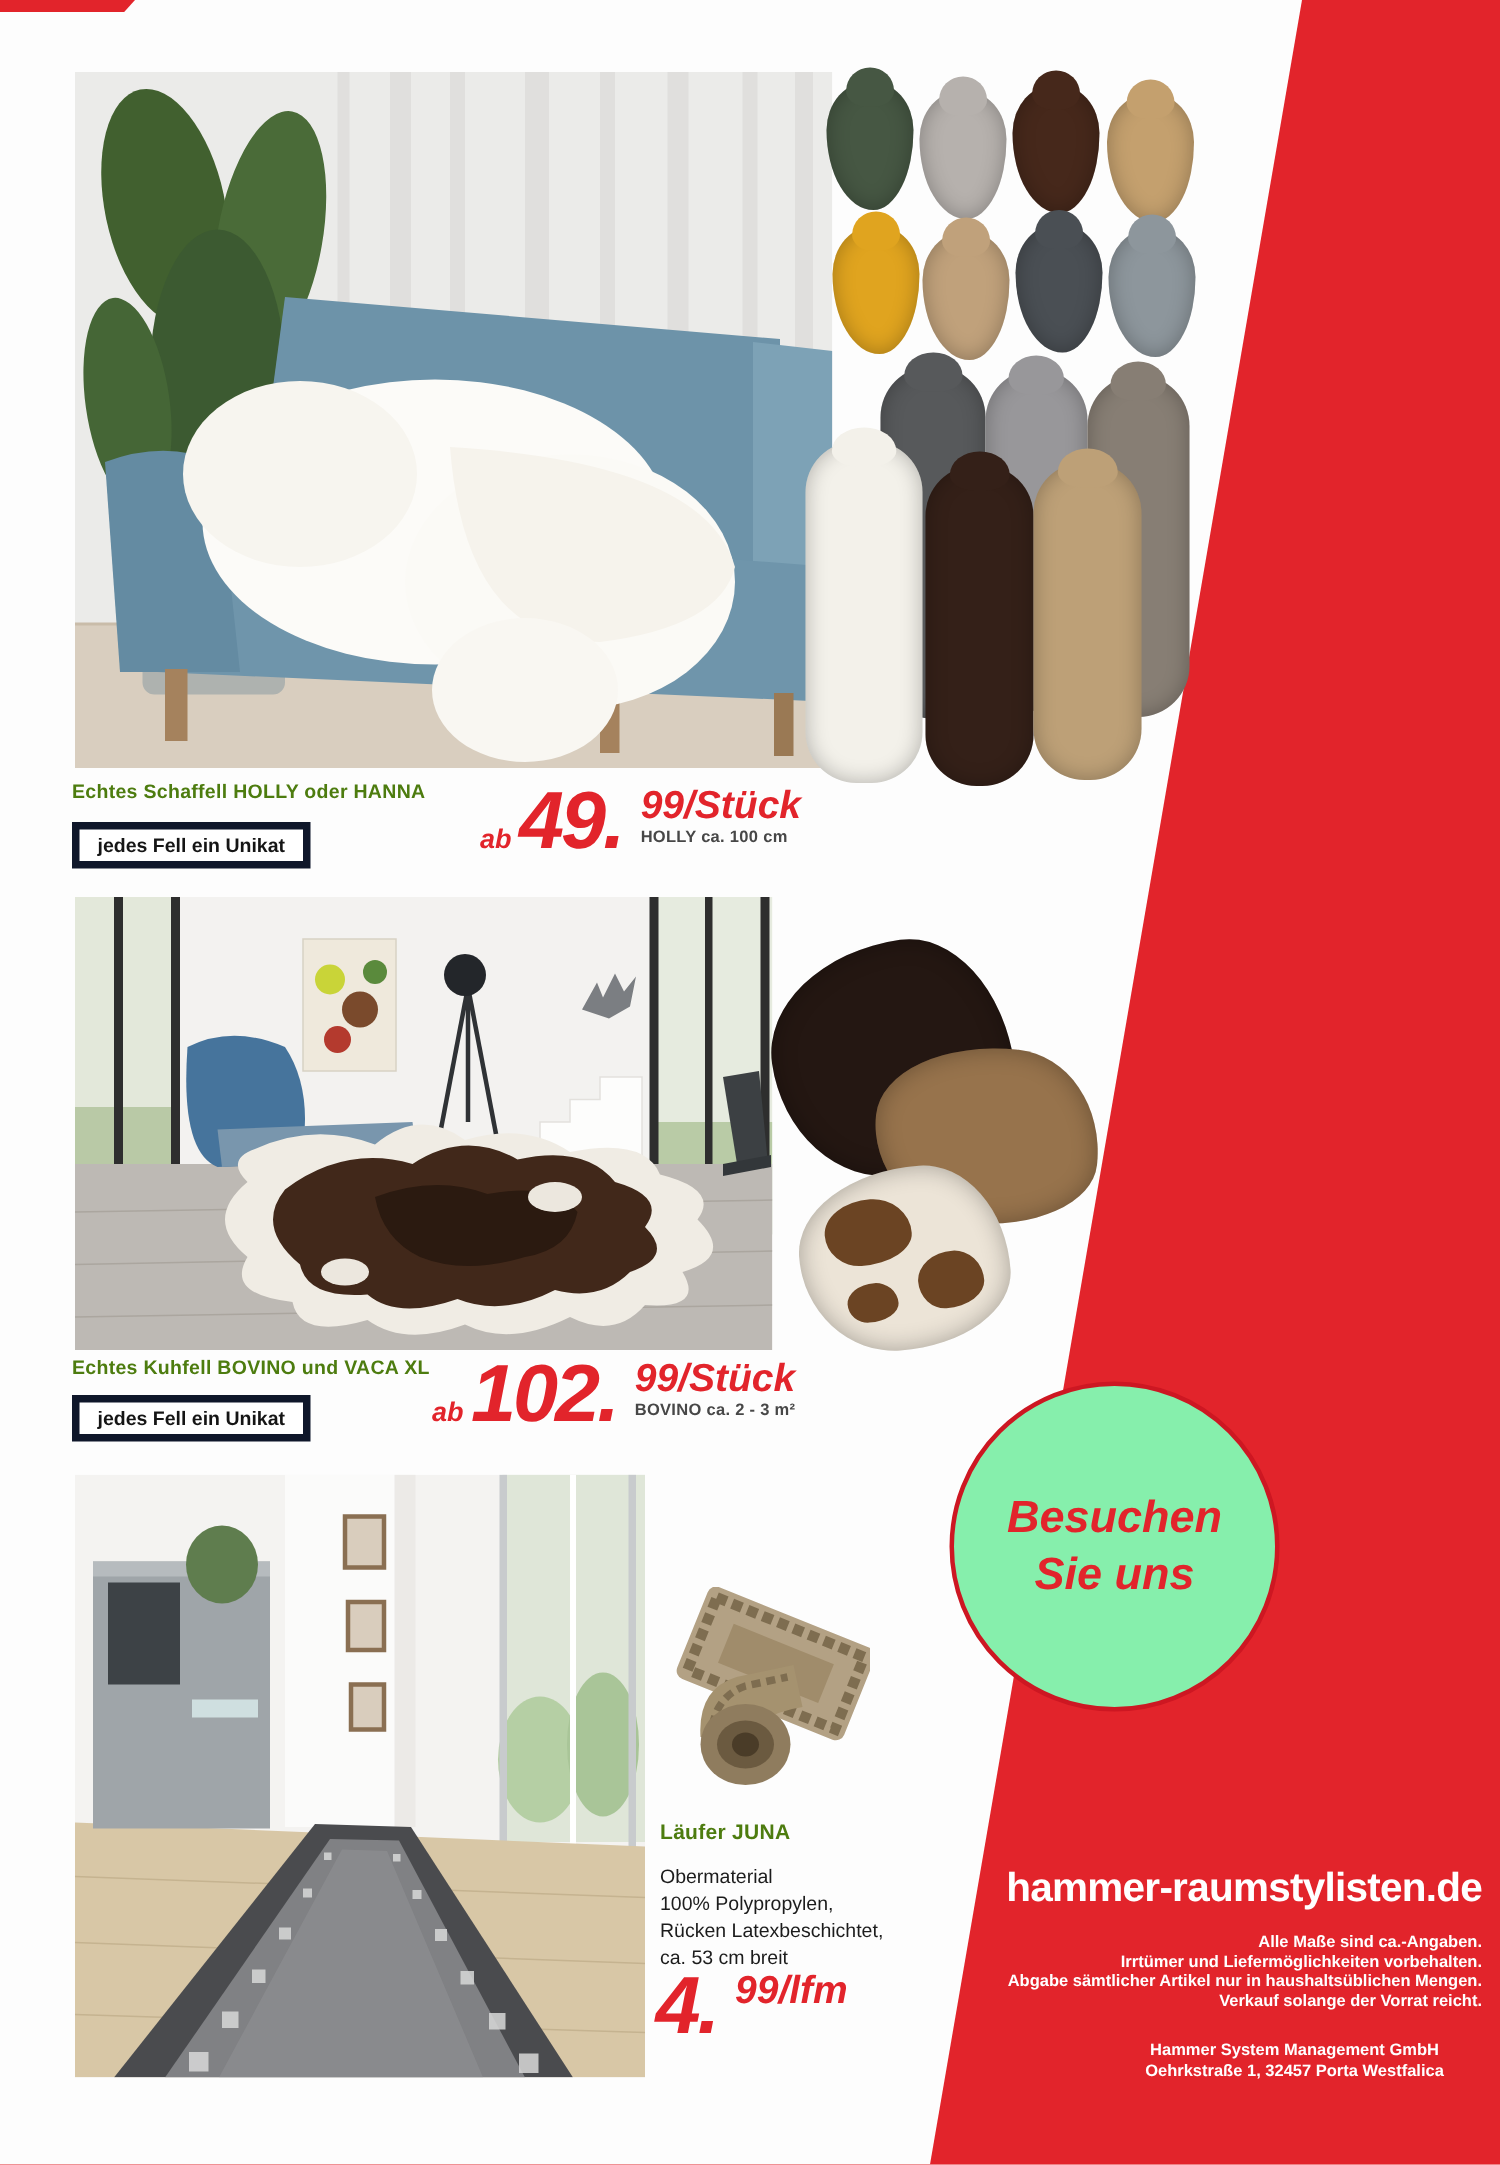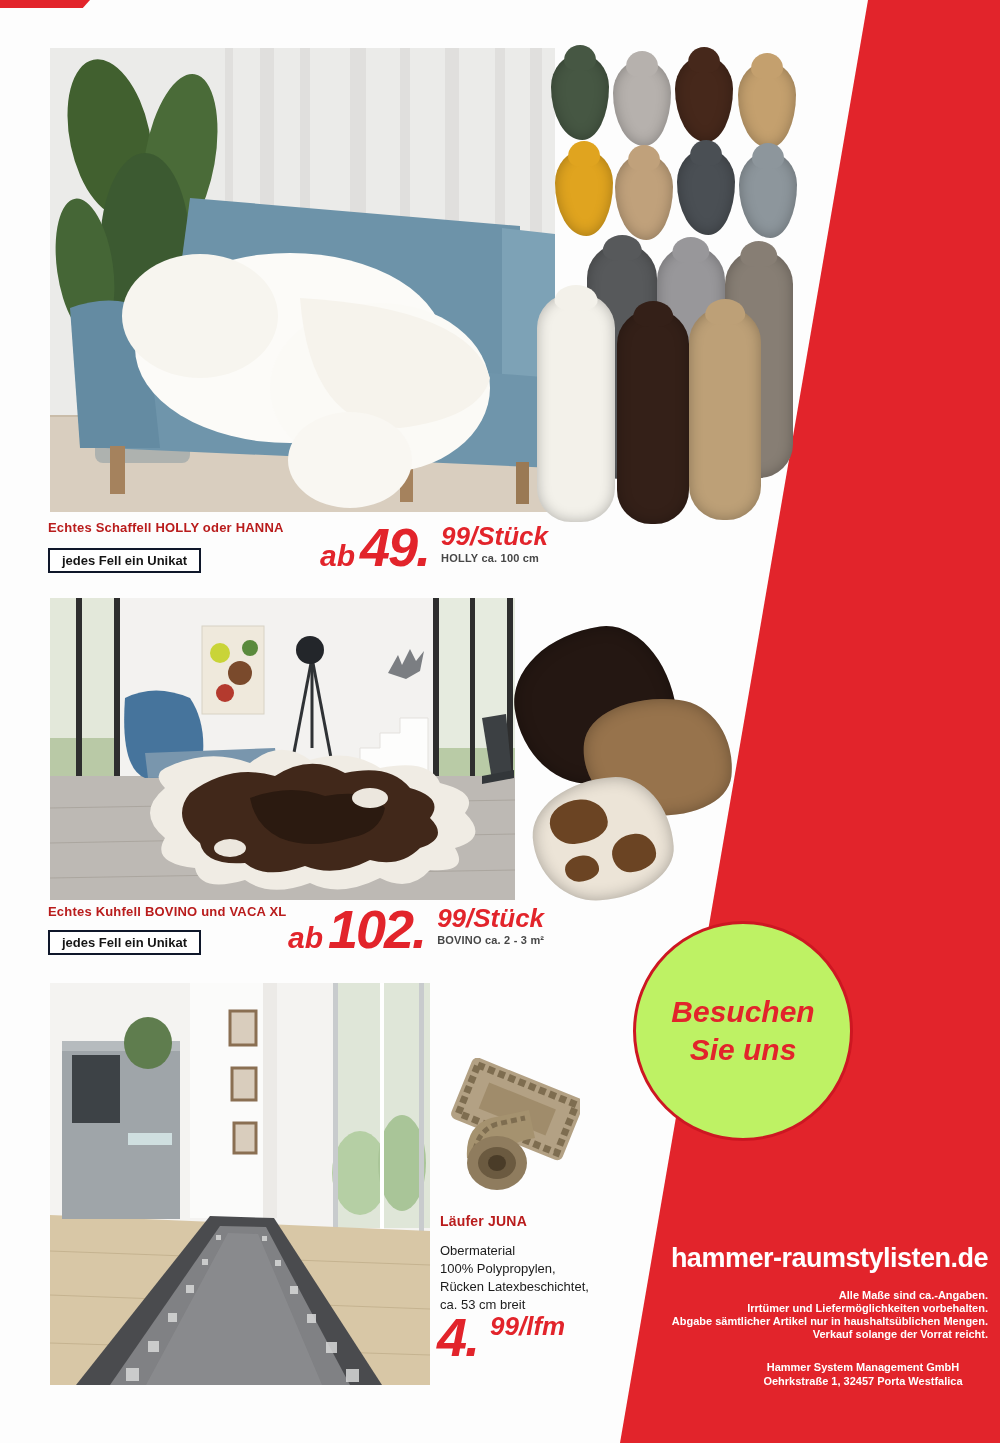--- a/index.html
+++ b/index.html
@@ -6,31 +6,31 @@
   body{width:1000px;height:1443px;position:relative;background:#fdfdfd;overflow:hidden;
        font-family:"Liberation Sans",sans-serif;--red:#e2242b;}
   .abs{position:absolute;}
   
   .red-shape{left:0;top:0;width:1000px;height:1443px;background:var(--red);
              clip-path:polygon(868px 0,1000px 0,1000px 1443px,620px 1443px);}
   .red-sliver{left:0;top:0;width:90px;height:8px;background:var(--red);
               clip-path:polygon(0 0,100% 0,92% 100%,0 100%);}
   
   .circle{left:633px;top:921px;width:214px;height:214px;border-radius:50%;
-          background:#bef264;border:3px solid #cd1722;display:flex;flex-direction:column;
+          background:#86efac;border:3px solid #cd1722;display:flex;flex-direction:column;
           align-items:center;justify-content:center;z-index:5;}
   .circle .ln{color:var(--red);font-weight:bold;font-style:italic;font-size:30px;line-height:38px;}
   
   .photo{overflow:hidden;}
   
-  .title{font-size:13px;font-weight:bold;color:#b91c1c;letter-spacing:.2px;white-space:nowrap;}
-  .badge{display:inline-block;border:2px solid #0f172a;padding:3px 12px;font-size:13px;
+  .title{font-size:13px;font-weight:bold;color:#4d7c0f;letter-spacing:.2px;white-space:nowrap;}
+  .badge{display:inline-block;border:5px solid #0f172a;padding:3px 12px;font-size:13px;
          font-weight:bold;color:#151515;background:#fff;white-space:nowrap;}
   .price{color:var(--red);font-weight:bold;font-style:italic;white-space:nowrap;}
-  .price .ab{font-size:30px;margin-right:5px;}
+  .price .ab{font-size:18px;margin-right:5px;}
   .price .big{font-size:54px;line-height:46px;letter-spacing:-2px;}
   .price .col{display:inline-flex;flex-direction:column;vertical-align:top;margin-left:12px;}
   .price .sup{font-size:26px;line-height:25px;}
   .price .note{font-size:11px;line-height:13px;font-style:normal;font-weight:bold;
                color:#474747;margin-top:3px;text-align:left;letter-spacing:.2px;}
   .details{font-size:13px;line-height:18px;color:#1c1c1c;}
   .details .d0{font-weight:normal;}
   
   .website{top:1243px;right:12px;width:340px;text-align:right;color:#fff;font-weight:bold;
            font-size:27px;letter-spacing:-.5px;z-index:6;}

